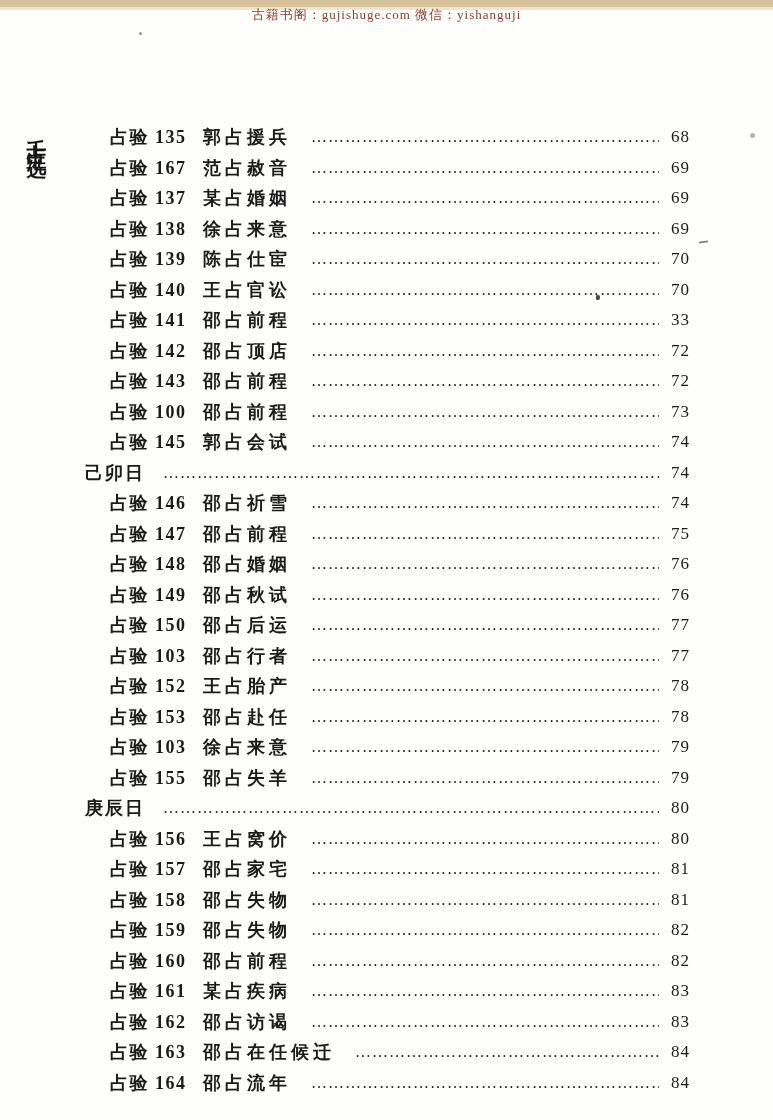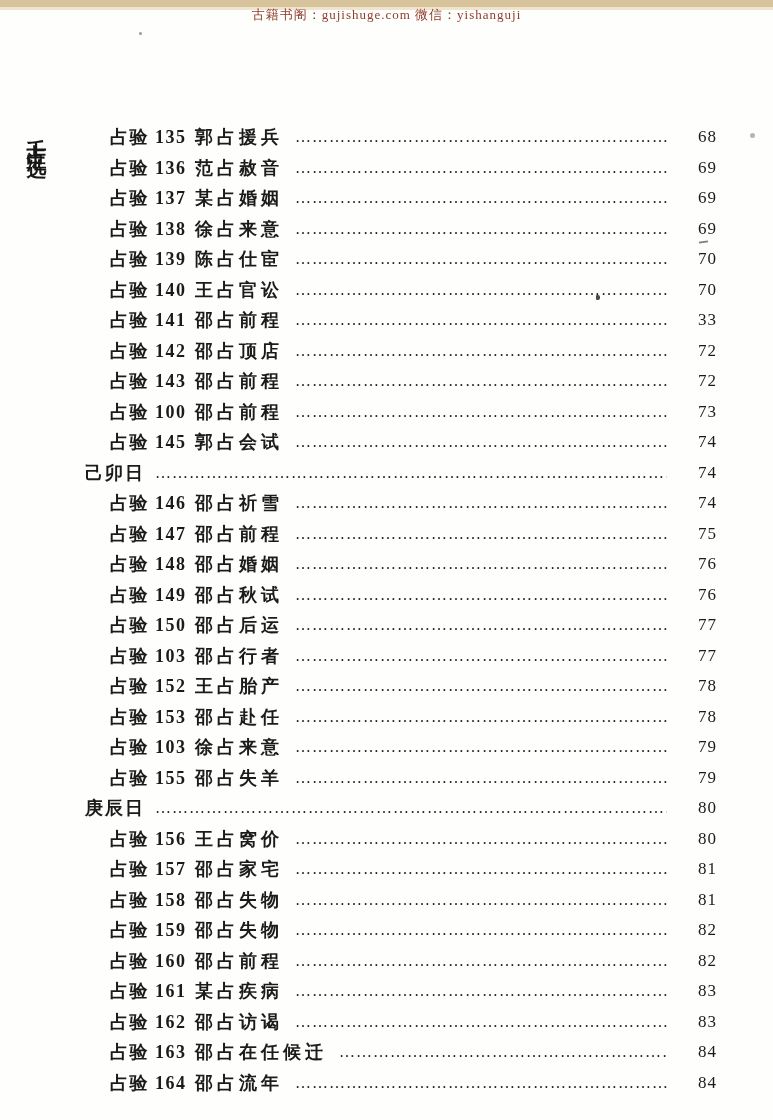--- a/index.html
+++ b/index.html
@@ -57,20 +57,21 @@
     left: 85px;
     top: 122px;
     width: 640px;
   }
   .toc-row {
     display: flex;
     align-items: center;
     height: 30.5px;
     font-size: 18px;
     font-weight: 600;
+    gap: 8px;
   }
   .toc-row .no {
     flex: 0 0 auto;
     width: 85px;
     letter-spacing: 1.5px;
     white-space: nowrap;
   }
   .toc-row .title {
     flex: 0 0 auto;
     letter-spacing: 4px;
@@ -84,21 +85,20 @@
     font-weight: 400;
     letter-spacing: 1px;
     line-height: 26px;
     height: 26px;
     color: #1e1e1e;
     margin: 0 4px 0 10px;
   }
   .toc-row .page {
     flex: 0 0 auto;
     width: 46px;
-    text-align: right;
     font-size: 17px;
     font-weight: 400;
     letter-spacing: 1px;
     padding-right: 8px;
   }
   
   .toc-row.entry { padding-left: 25px; }
   .toc-row.entry .dots { margin-left: 12px; }
   .toc-row.section { padding-left: 0; }
   .toc-row.section .no { width: auto; letter-spacing: 2px; }
@@ -144,21 +144,21 @@
 <div class="spine-title">壬占汇选</div>
 
 <div class="toc" id="toc-rows">
     <div class="toc-row entry">
     <span class="no">占验 135</span>
     <span class="title">郭占援兵</span>
     <span class="dots" aria-hidden="true">………………………………………………………………………………………………………………………………………………………………</span>
     <span class="page">68</span>
   </div>
     <div class="toc-row entry">
-    <span class="no">占验 136</span>
+    <span class="no">占验 167</span>
     <span class="title">范占赦音</span>
     <span class="dots" aria-hidden="true">………………………………………………………………………………………………………………………………………………………………</span>
     <span class="page">69</span>
   </div>
     <div class="toc-row entry">
     <span class="no">占验 137</span>
     <span class="title">某占婚姻</span>
     <span class="dots" aria-hidden="true">………………………………………………………………………………………………………………………………………………………………</span>
     <span class="page">69</span>
   </div>

